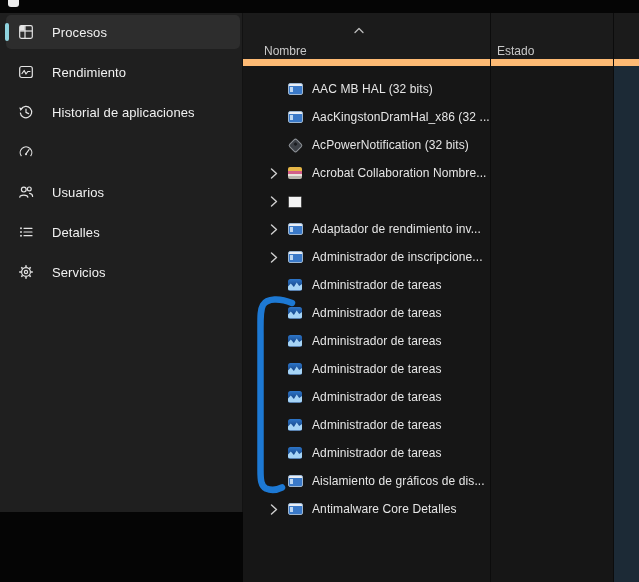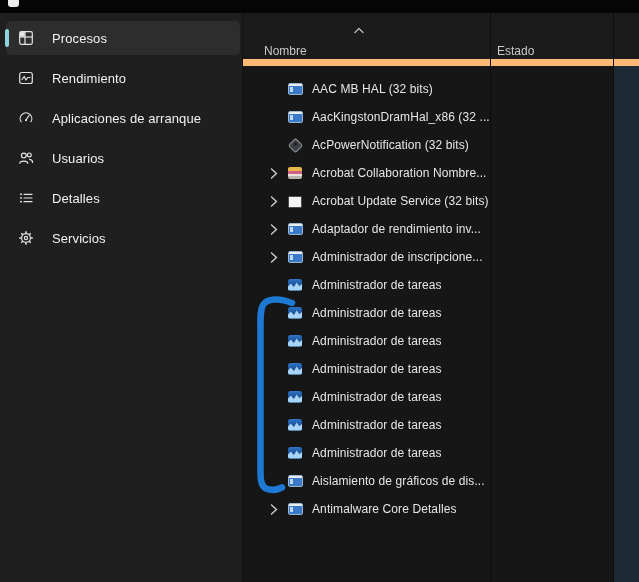--- a/index.html
+++ b/index.html
@@ -7,21 +7,21 @@
     position:relative;width:639px;height:582px;overflow:hidden;
     background:#050505;
     font-family:"Liberation Sans",sans-serif;
     -webkit-font-smoothing:antialiased;
   }
   
   .topbar{position:absolute;left:0;top:0;width:639px;height:13px;background:#050505;}
   .partial-icon{position:absolute;left:8px;top:0;width:11px;height:7px;background:#ececec;border-radius:0 0 3px 3px;}
 
   
-  .sidebar{position:absolute;left:0;top:13px;width:243px;height:569px;background:#1f1f1f;border-right:1px solid #121212;box-sizing:border-box;padding-top:8px;}
+  .sidebar{position:absolute;left:0;top:13px;width:243px;height:499px;background:#1f1f1f;border-right:1px solid #121212;box-sizing:border-box;padding-top:2px;}
   .sb-item{
     position:relative;display:flex;align-items:center;
     height:34px;margin:0 2px 6px 6px;border-radius:5px;
     padding-left:12px;cursor:default;color:#f1f1f1;font-size:13px;
   }
   .sb-item.selected{background:#2d2d2d;}
   .sb-item.selected .sb-pill{display:block;}
   .sb-pill{display:none;position:absolute;left:-1px;top:8px;width:3.5px;height:18px;border-radius:2px;background:#8fd3de;}
   .sb-icon{width:16px;height:16px;margin-right:18px;flex:0 0 16px;display:flex;align-items:center;justify-content:center;}
   .sb-icon svg{display:block;}
@@ -91,26 +91,36 @@
             <rect x="1.7" y="2.5" width="12.6" height="11" rx="2"></rect>
             <polyline points="4,9.5 6.2,6.5 8,10 9.8,7.5 12,7.5" stroke-linecap="round" stroke-linejoin="round"></polyline>
           </svg>
         </span>
     <span class="sb-label">Rendimiento</span>
   </div>
       <div class="sb-item">
 
     <span class="sb-icon">
           <svg width="16" height="16" viewBox="0 0 16 16" stroke="#e4e4e4" stroke-width="1.2" fill="none">
+            <path d="M3.1 5.1 A5.7 5.7 0 1 1 2.3 8.6"></path>
+            <polyline points="8,5.2 8,8.4 10.6,9.6" stroke-linecap="round" stroke-linejoin="round"></polyline>
+            <polygon points="1.2,3.4 4.8,4.2 2.6,7" fill="#e4e4e4" stroke="none"></polygon>
+          </svg>
+        </span>
+    <span class="sb-label">Historial de aplicaciones</span>
+  </div>
+      <div class="sb-item">
+
+    <span class="sb-icon">
+          <svg width="16" height="16" viewBox="0 0 16 16" stroke="#e4e4e4" stroke-width="1.2" fill="none">
             <path d="M3.4 12.2 A5.8 5.8 0 1 1 12.6 12.2"></path>
             <line x1="8" y1="9.8" x2="11.1" y2="5.5" stroke-linecap="round"></line>
             <circle cx="8" cy="10.2" r="1" fill="#e4e4e4" stroke="none"></circle>
           </svg>
         </span>
-    <span class="sb-label">Aplicaciones de arranque</span>
   </div>
       <div class="sb-item">
 
     <span class="sb-icon">
           <svg width="16" height="16" viewBox="0 0 16 16" stroke="#e4e4e4" stroke-width="1.2" fill="none">
             <circle cx="5.8" cy="5.6" r="2.4"></circle>
             <path d="M1.8 13.2 C1.8 10.4 9.8 10.4 9.8 13.2" stroke-linecap="round"></path>
             <circle cx="11.3" cy="4.9" r="1.9"></circle>
             <path d="M11.6 9.3 C13.6 9.6 14.6 10.9 14.6 12.5" stroke-linecap="round"></path>
           </svg>
@@ -210,21 +220,20 @@
   </div>
         <div class="prow">
     <span class="row-chevron">
       <svg width="8" height="11" viewBox="0 0 8 11">
               <path d="M1.5 1 L6.5 5.5 L1.5 10" stroke="#cfcfcf" stroke-width="1.4" fill="none" stroke-linecap="round" stroke-linejoin="round"></path>
             </svg>
     </span>
     <span class="pic">
             <i class="glyph icon-white-app-icon"></i>
           </span>
-    <span class="prow-name">Acrobat Update Service (32 bits)</span>
     <span class="prow-estado"></span>
   </div>
         <div class="prow">
     <span class="row-chevron">
       <svg width="8" height="11" viewBox="0 0 8 11">
               <path d="M1.5 1 L6.5 5.5 L1.5 10" stroke="#cfcfcf" stroke-width="1.4" fill="none" stroke-linecap="round" stroke-linejoin="round"></path>
             </svg>
     </span>
     <span class="pic">
             <i class="glyph icon-default-app-icon"></i>

